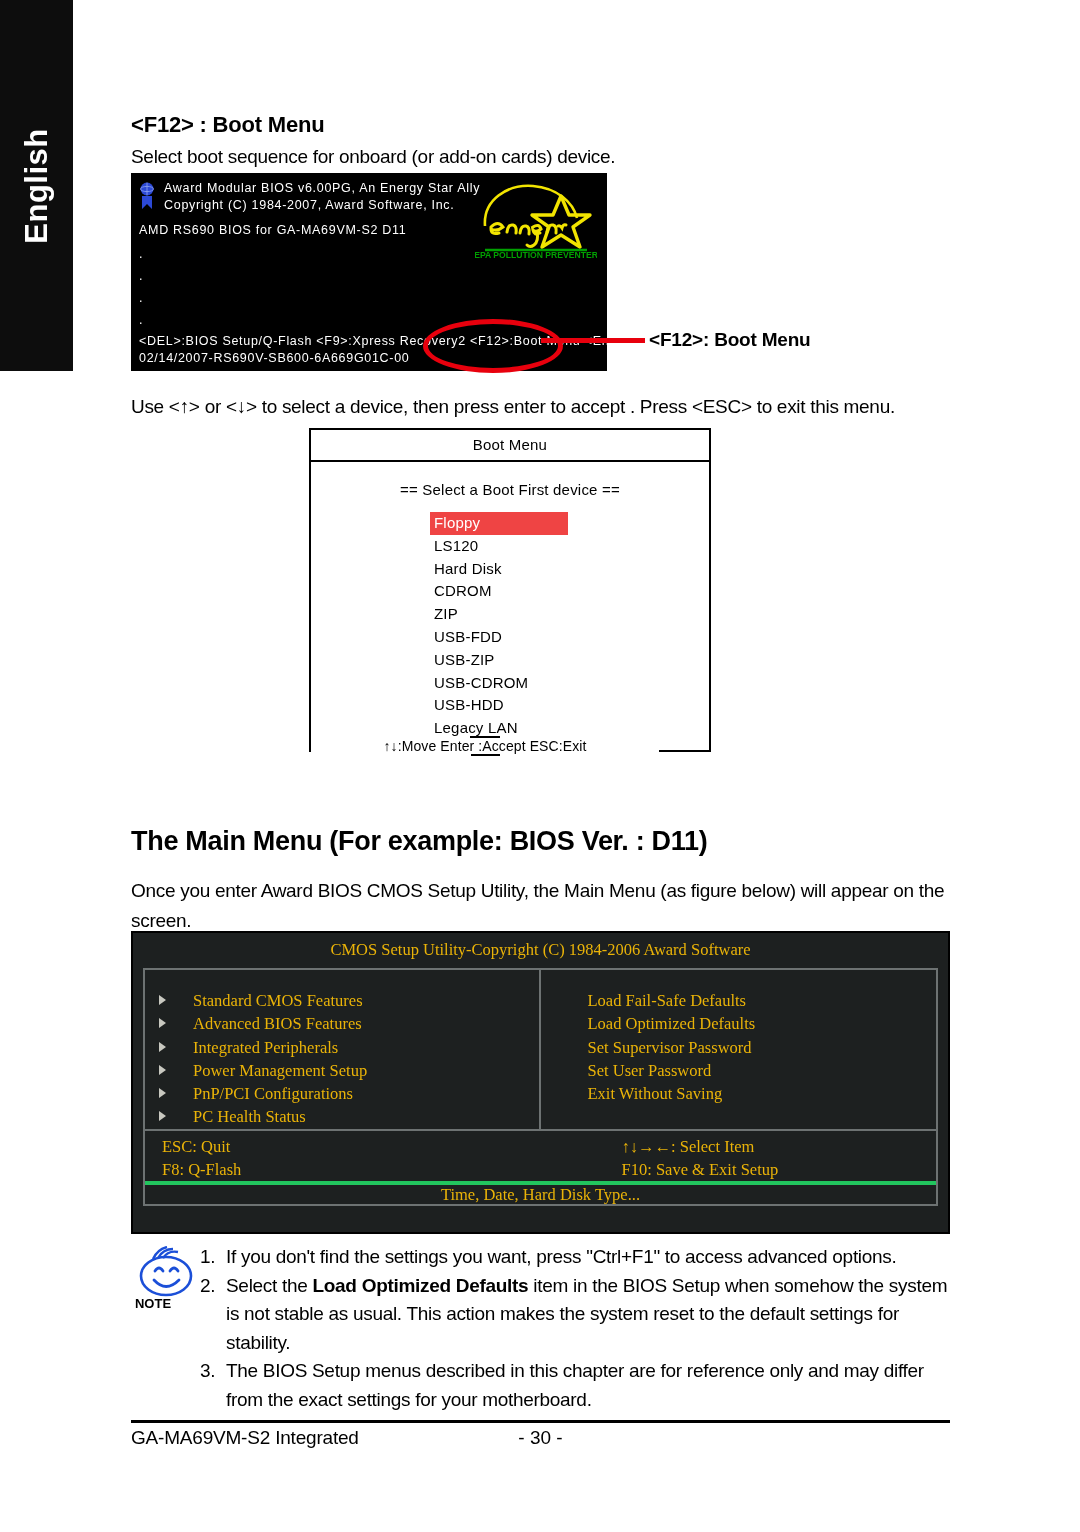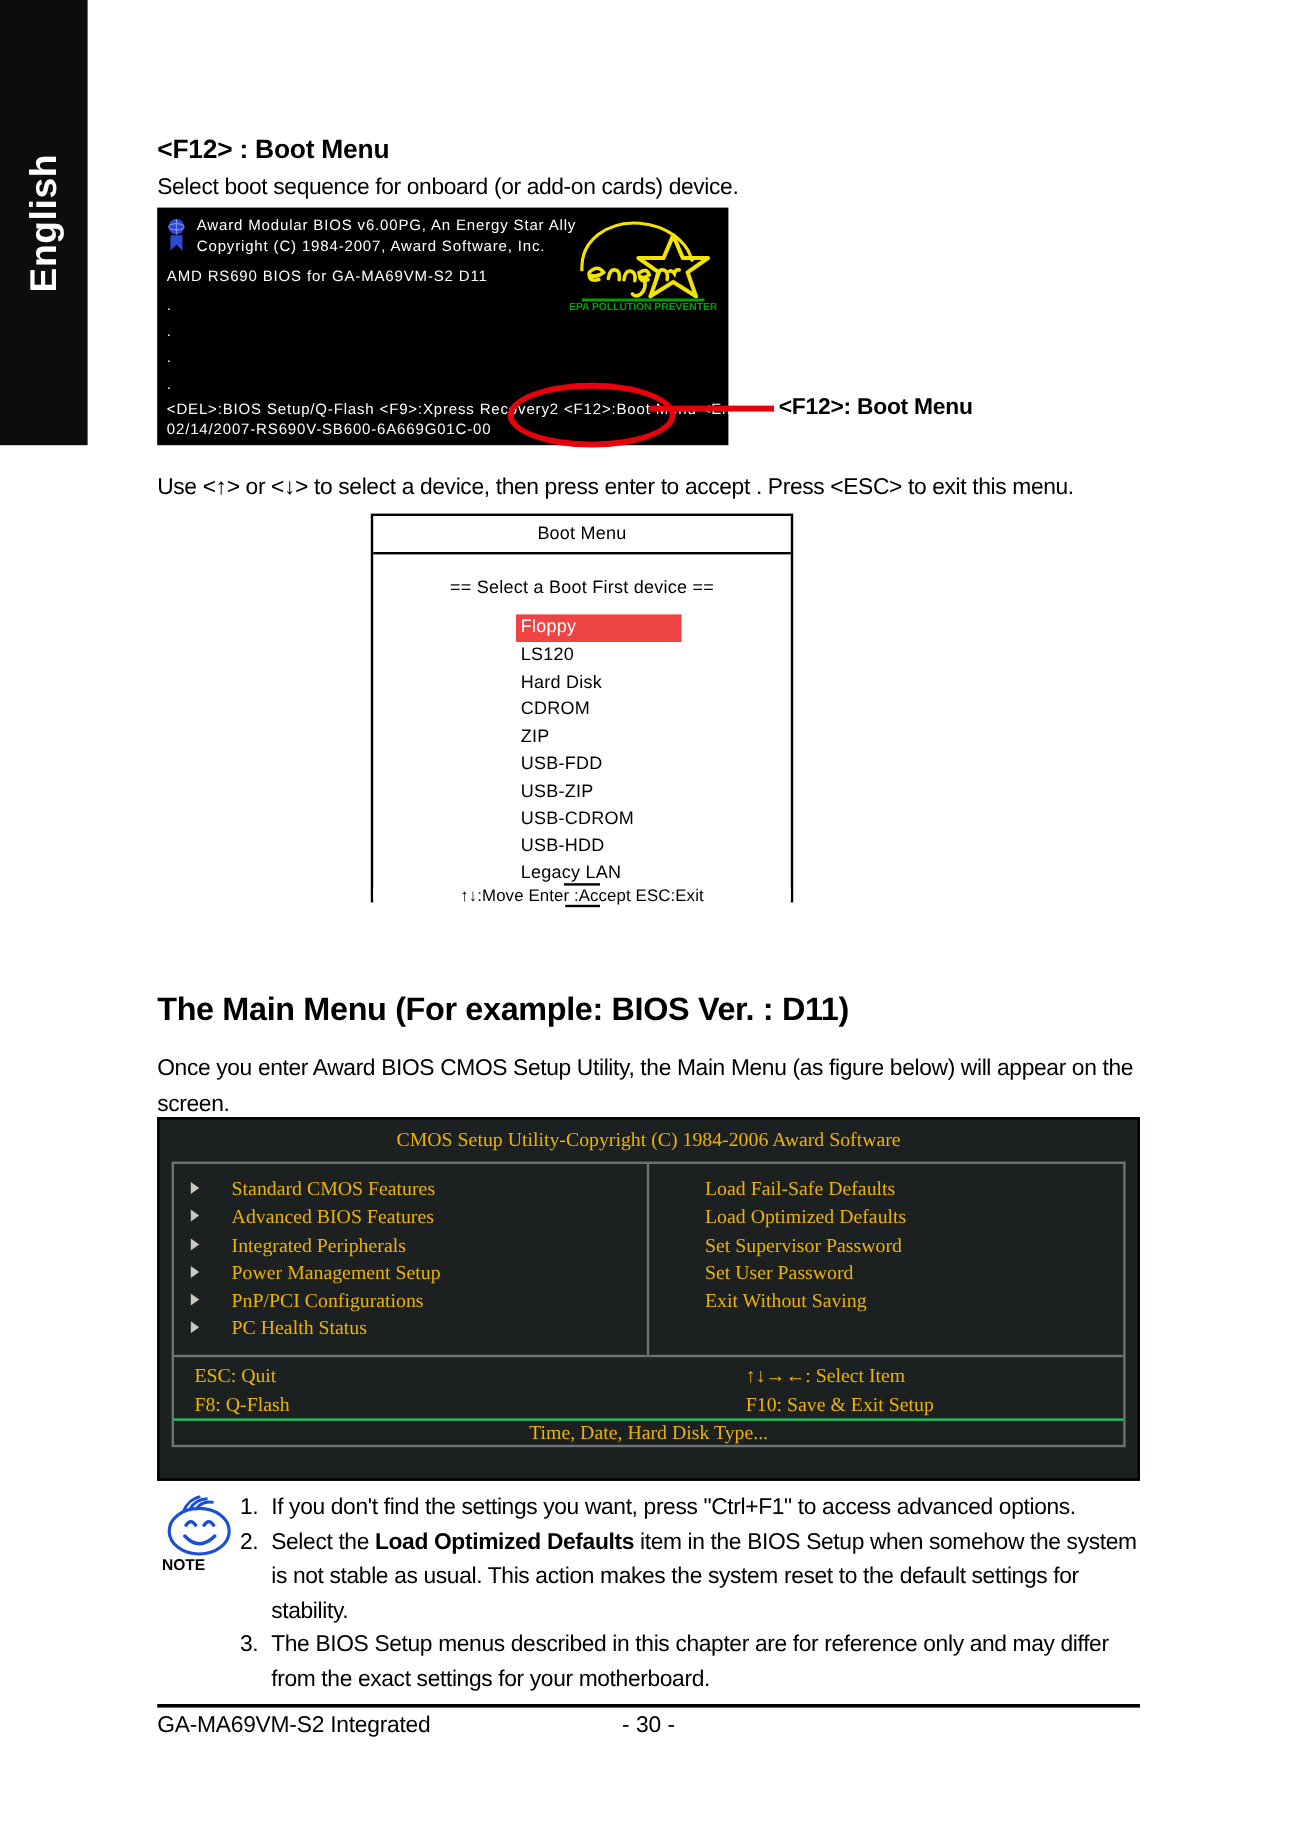--- a/index.html
+++ b/index.html
@@ -114,21 +114,21 @@
     font-weight: bold;
     white-space: nowrap;
     letter-spacing: -0.2px;
   }
 
   
   #boot-menu {
     position: absolute;
     left: 309px;
     top: 428px;
-    width: 352px;
+    width: 402px;
     border: 2px solid #000;
     background: #ffffff;
     box-sizing: border-box;
   }
   #boot-menu .bm-title {
     text-align: center;
     font-size: 15px;
     padding: 6px 0 7px;
     border-bottom: 2px solid #000;
     letter-spacing: 0.2px;
@@ -224,21 +224,21 @@
     display: flex;
     flex-direction: column;
   }
   #cmos .cmos-cols {
     display: flex;
     height: 163px;
     border-bottom: 2px solid #6d7272;
   }
   #cmos .col {
     box-sizing: border-box;
-    padding-top: 9px;
+    padding-top: 19px;
   }
   #cmos .col.left {
     width: 50%;
     border-right: 2px solid #6d7272;
     padding-left: 48px;
   }
   #cmos .col.right {
     width: 50%;
     padding-left: 47px;
   }
@@ -253,21 +253,21 @@
     left: -34px;
     top: 6px;
     width: 0; height: 0;
     border-left: 7px solid #c8c8c0;
     border-top: 5px solid transparent;
     border-bottom: 5px solid transparent;
   }
   #cmos .keys {
     display: flex;
     height: 51px;
-    border-bottom: 2px solid #22c55e;
+    border-bottom: 4px solid #22c55e;
   }
   #cmos .keys .kcol {
     width: 50%;
     box-sizing: border-box;
     padding-top: 4px;
     padding-left: 17px;
   }
   #cmos .keys .kcol.right { padding-left: 81px; }
   #cmos .keys .krow {
     font-size: 16.5px;

